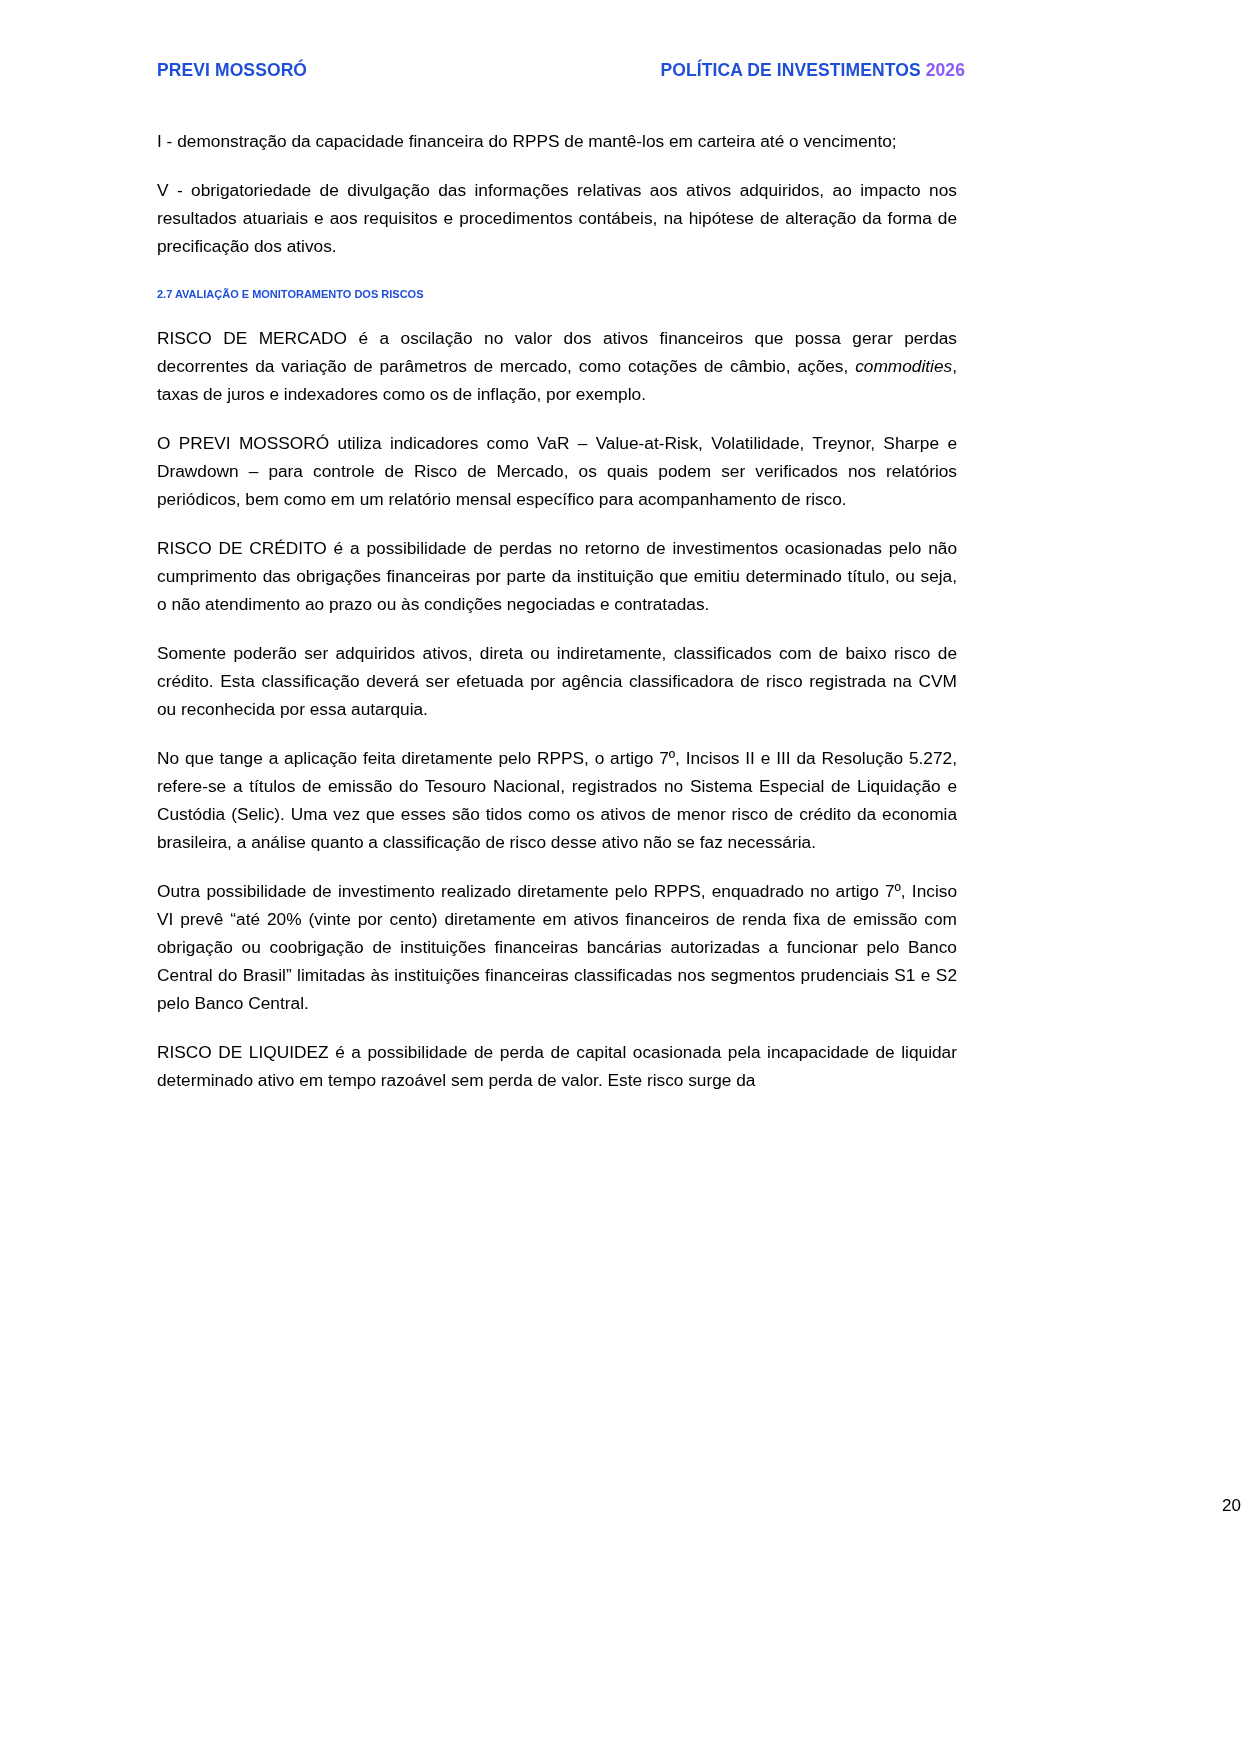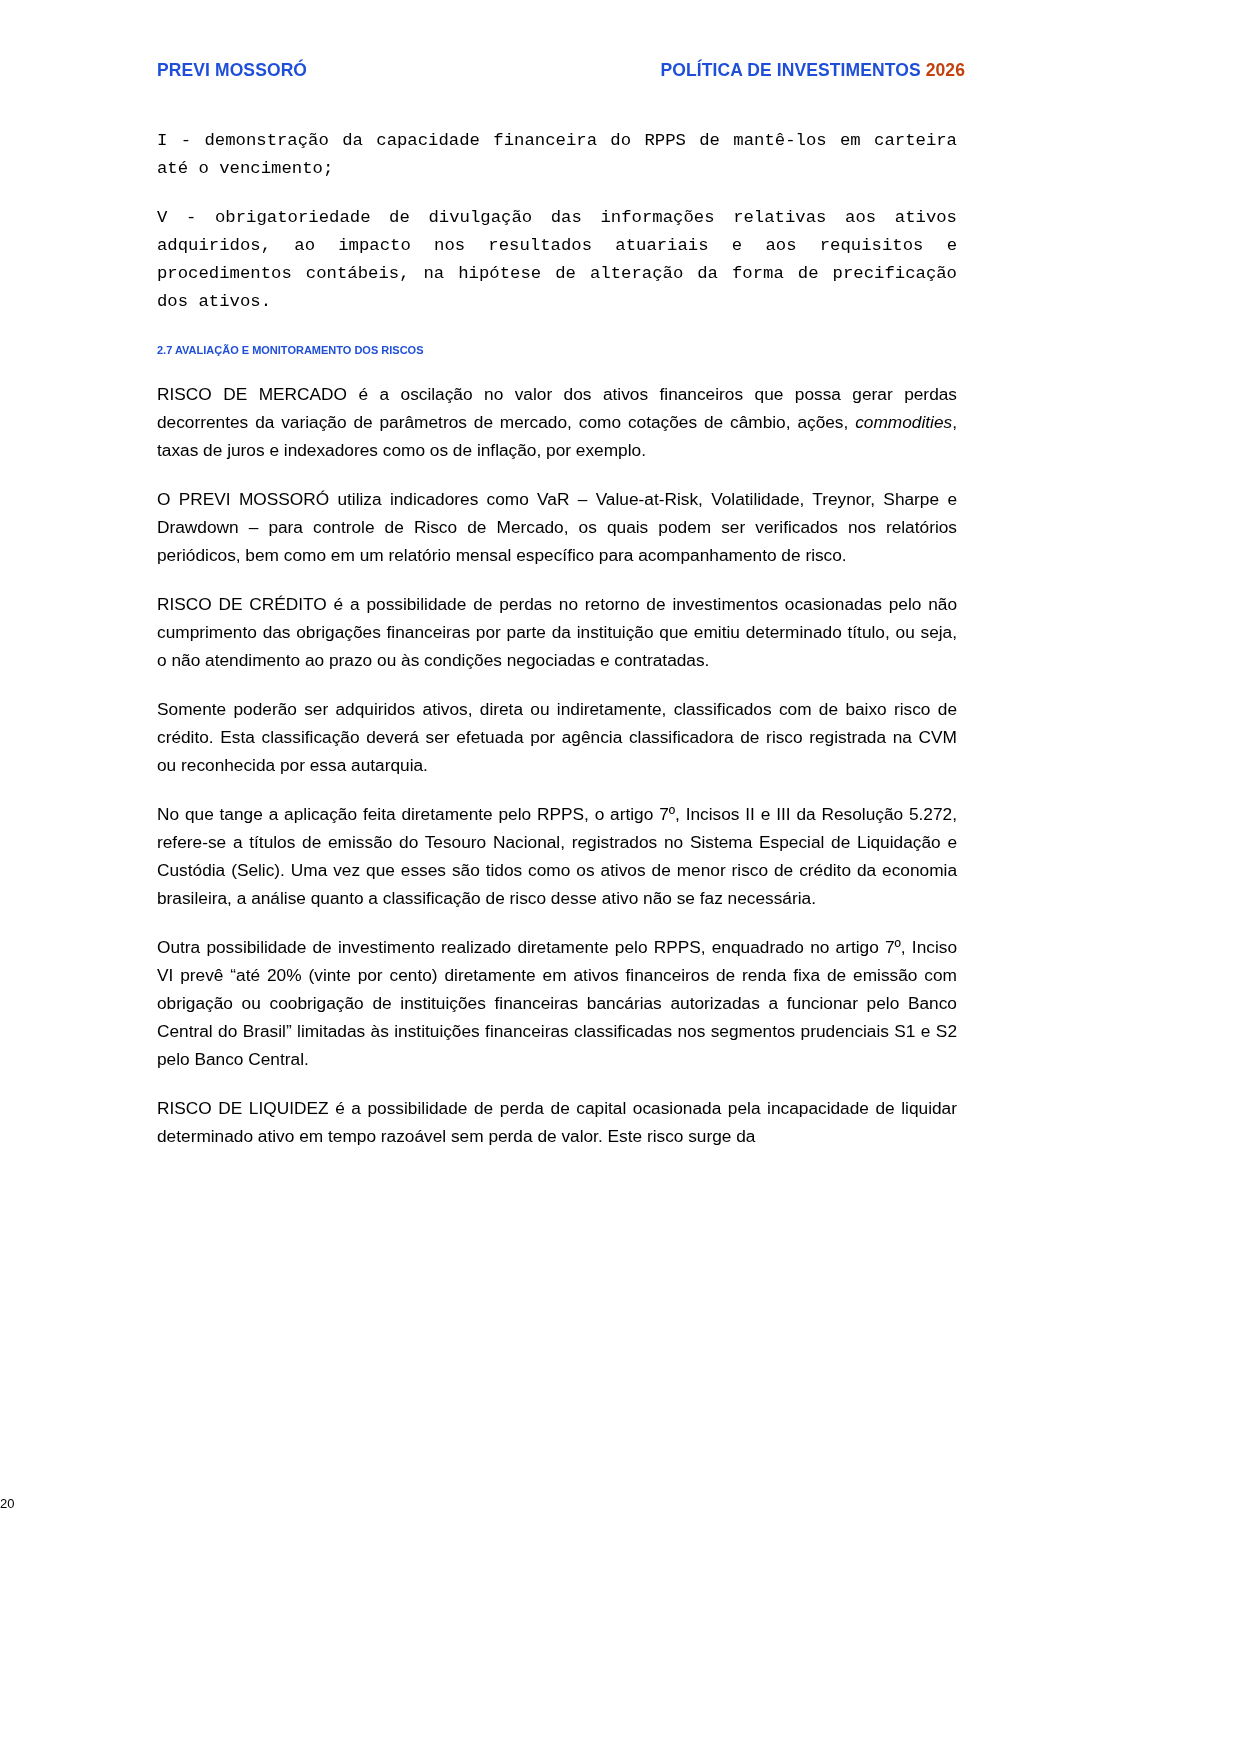--- a/index.html
+++ b/index.html
@@ -37,38 +37,37 @@
   }
   .header .left {
     white-space: nowrap;
   }
   .header .right {
     white-space: nowrap;
     margin-right: -8px;
   }
   .header .right .year {
     font-weight: bold;
-    color: #c2410c;
+    color: #8b5cf6;
   }
 
   
   .body-wrap {
     margin-top: 40px;
     font-family: "Liberation Sans", sans-serif;
     font-size: 17.3px;
     line-height: 1.62;
     color: #000000;
     text-align: justify;
   }
   p.para {
     margin: 0 0 21px 0;
   }
   .indented {
     margin-left: 50px;
-    font-family: Liberation Mono, monospace;
   }
   .section-title {
     font-family: "Liberation Sans", sans-serif;
     font-weight: bold;
     font-size: 11px;
     color: #1f4fd8;
     margin: 26px 0 20px 0;
     text-align: left;
   }
   b.lead {
@@ -77,23 +76,23 @@
   i.it {
     font-style: italic;
   }
 
   
   .footer {
     position: absolute;
     left: 0;
     right: 0;
     top: 1496px;
-    text-align: left;
+    text-align: right;
     font-family: "Liberation Sans", sans-serif;
-    font-size: 13px;
+    font-size: 17px;
     color: #000000;
   }
 </style>
 </head>
 <body>
 
 <div class="page">
 
   <div class="content">
 

